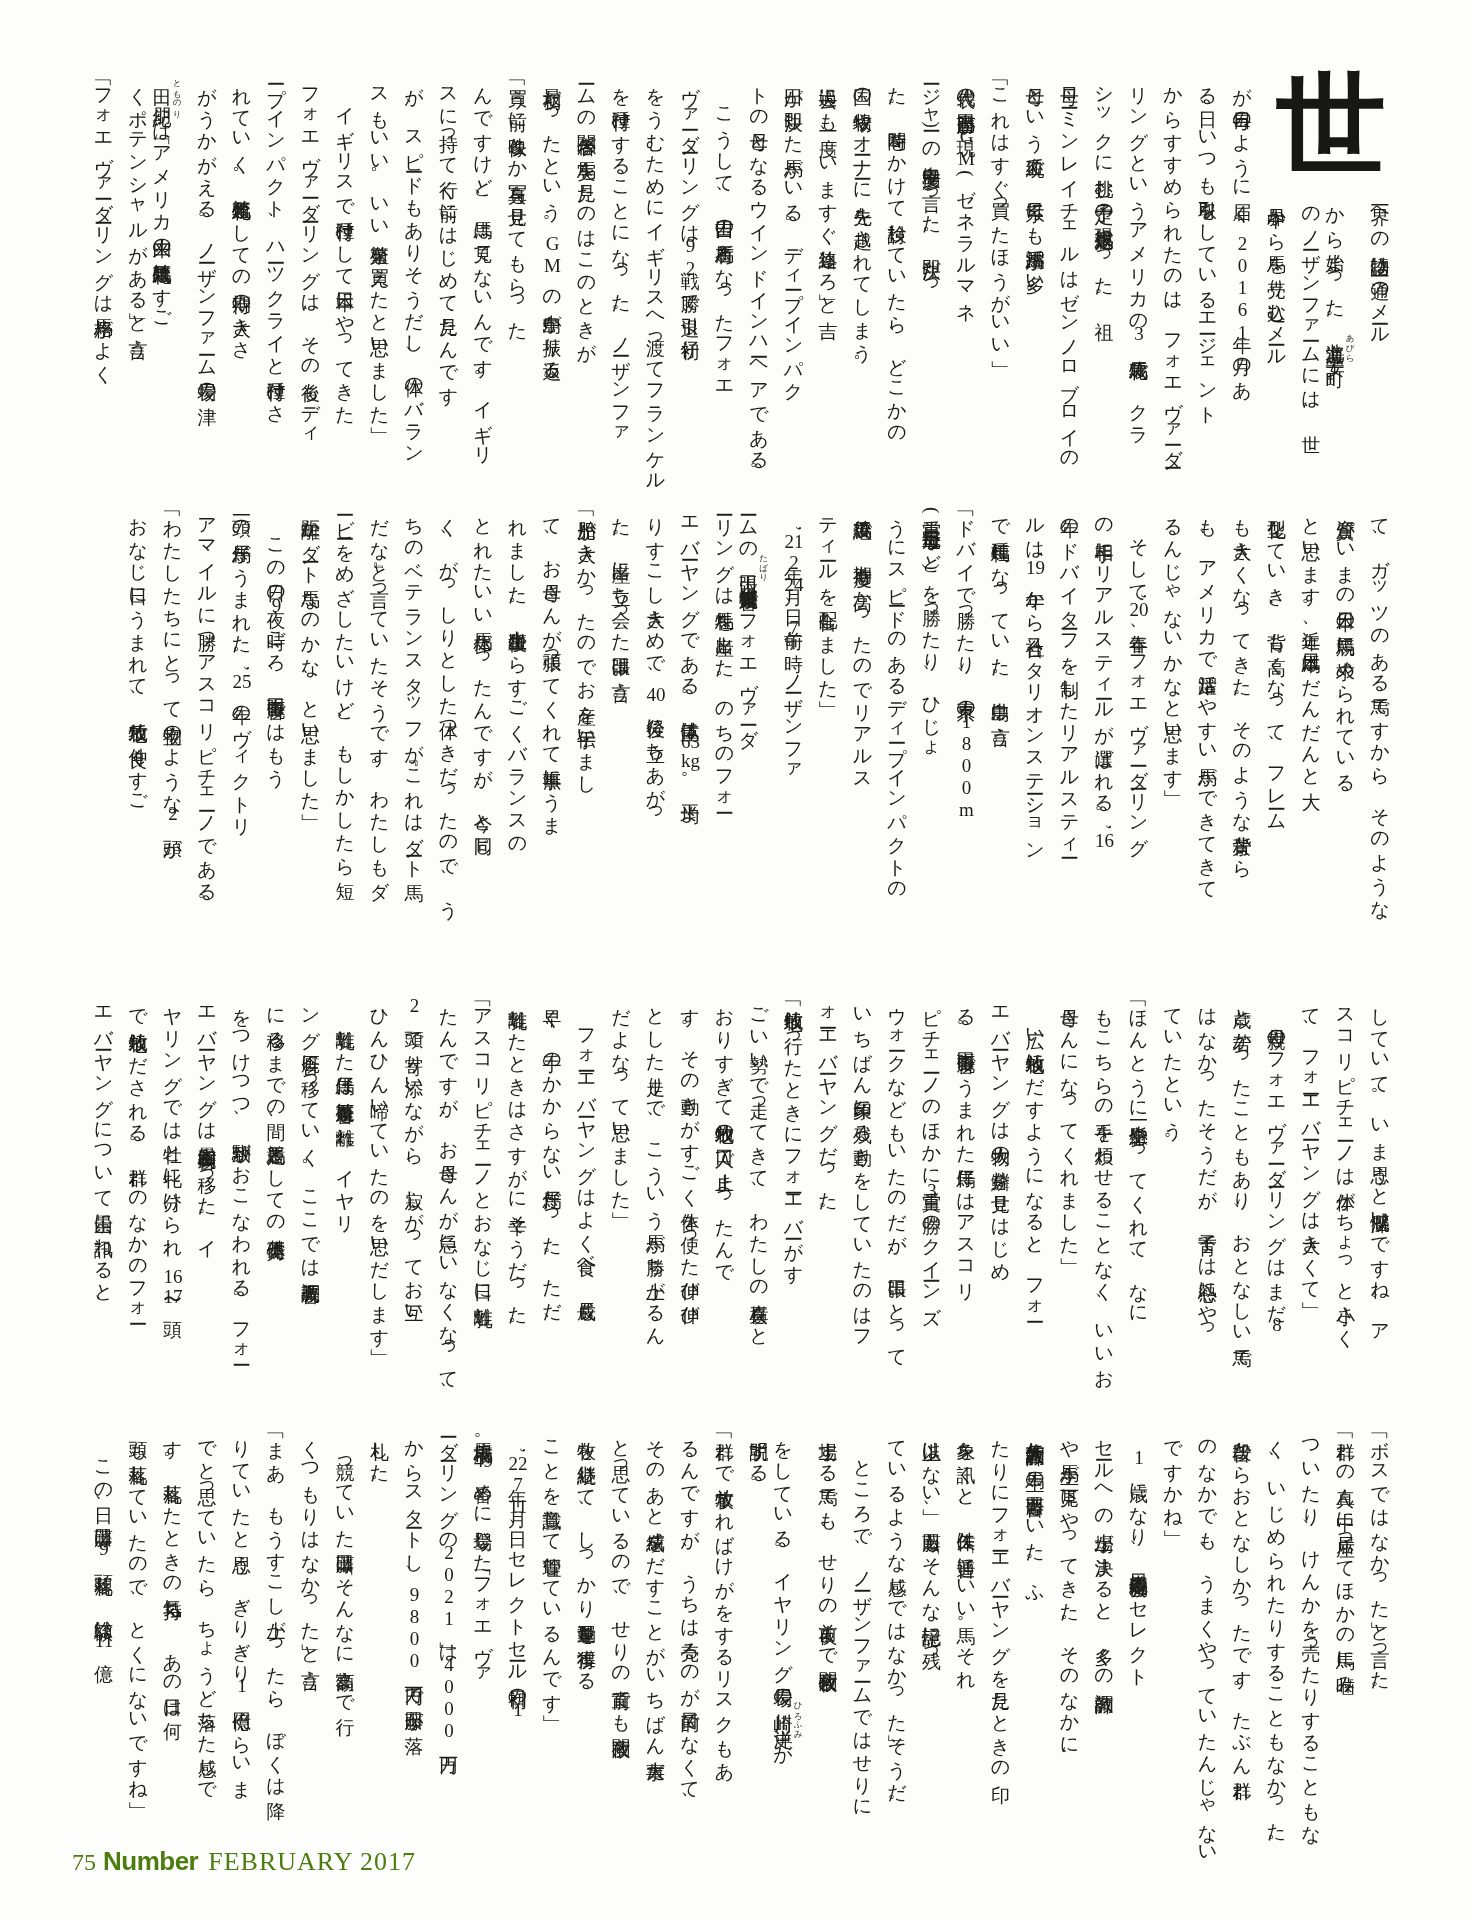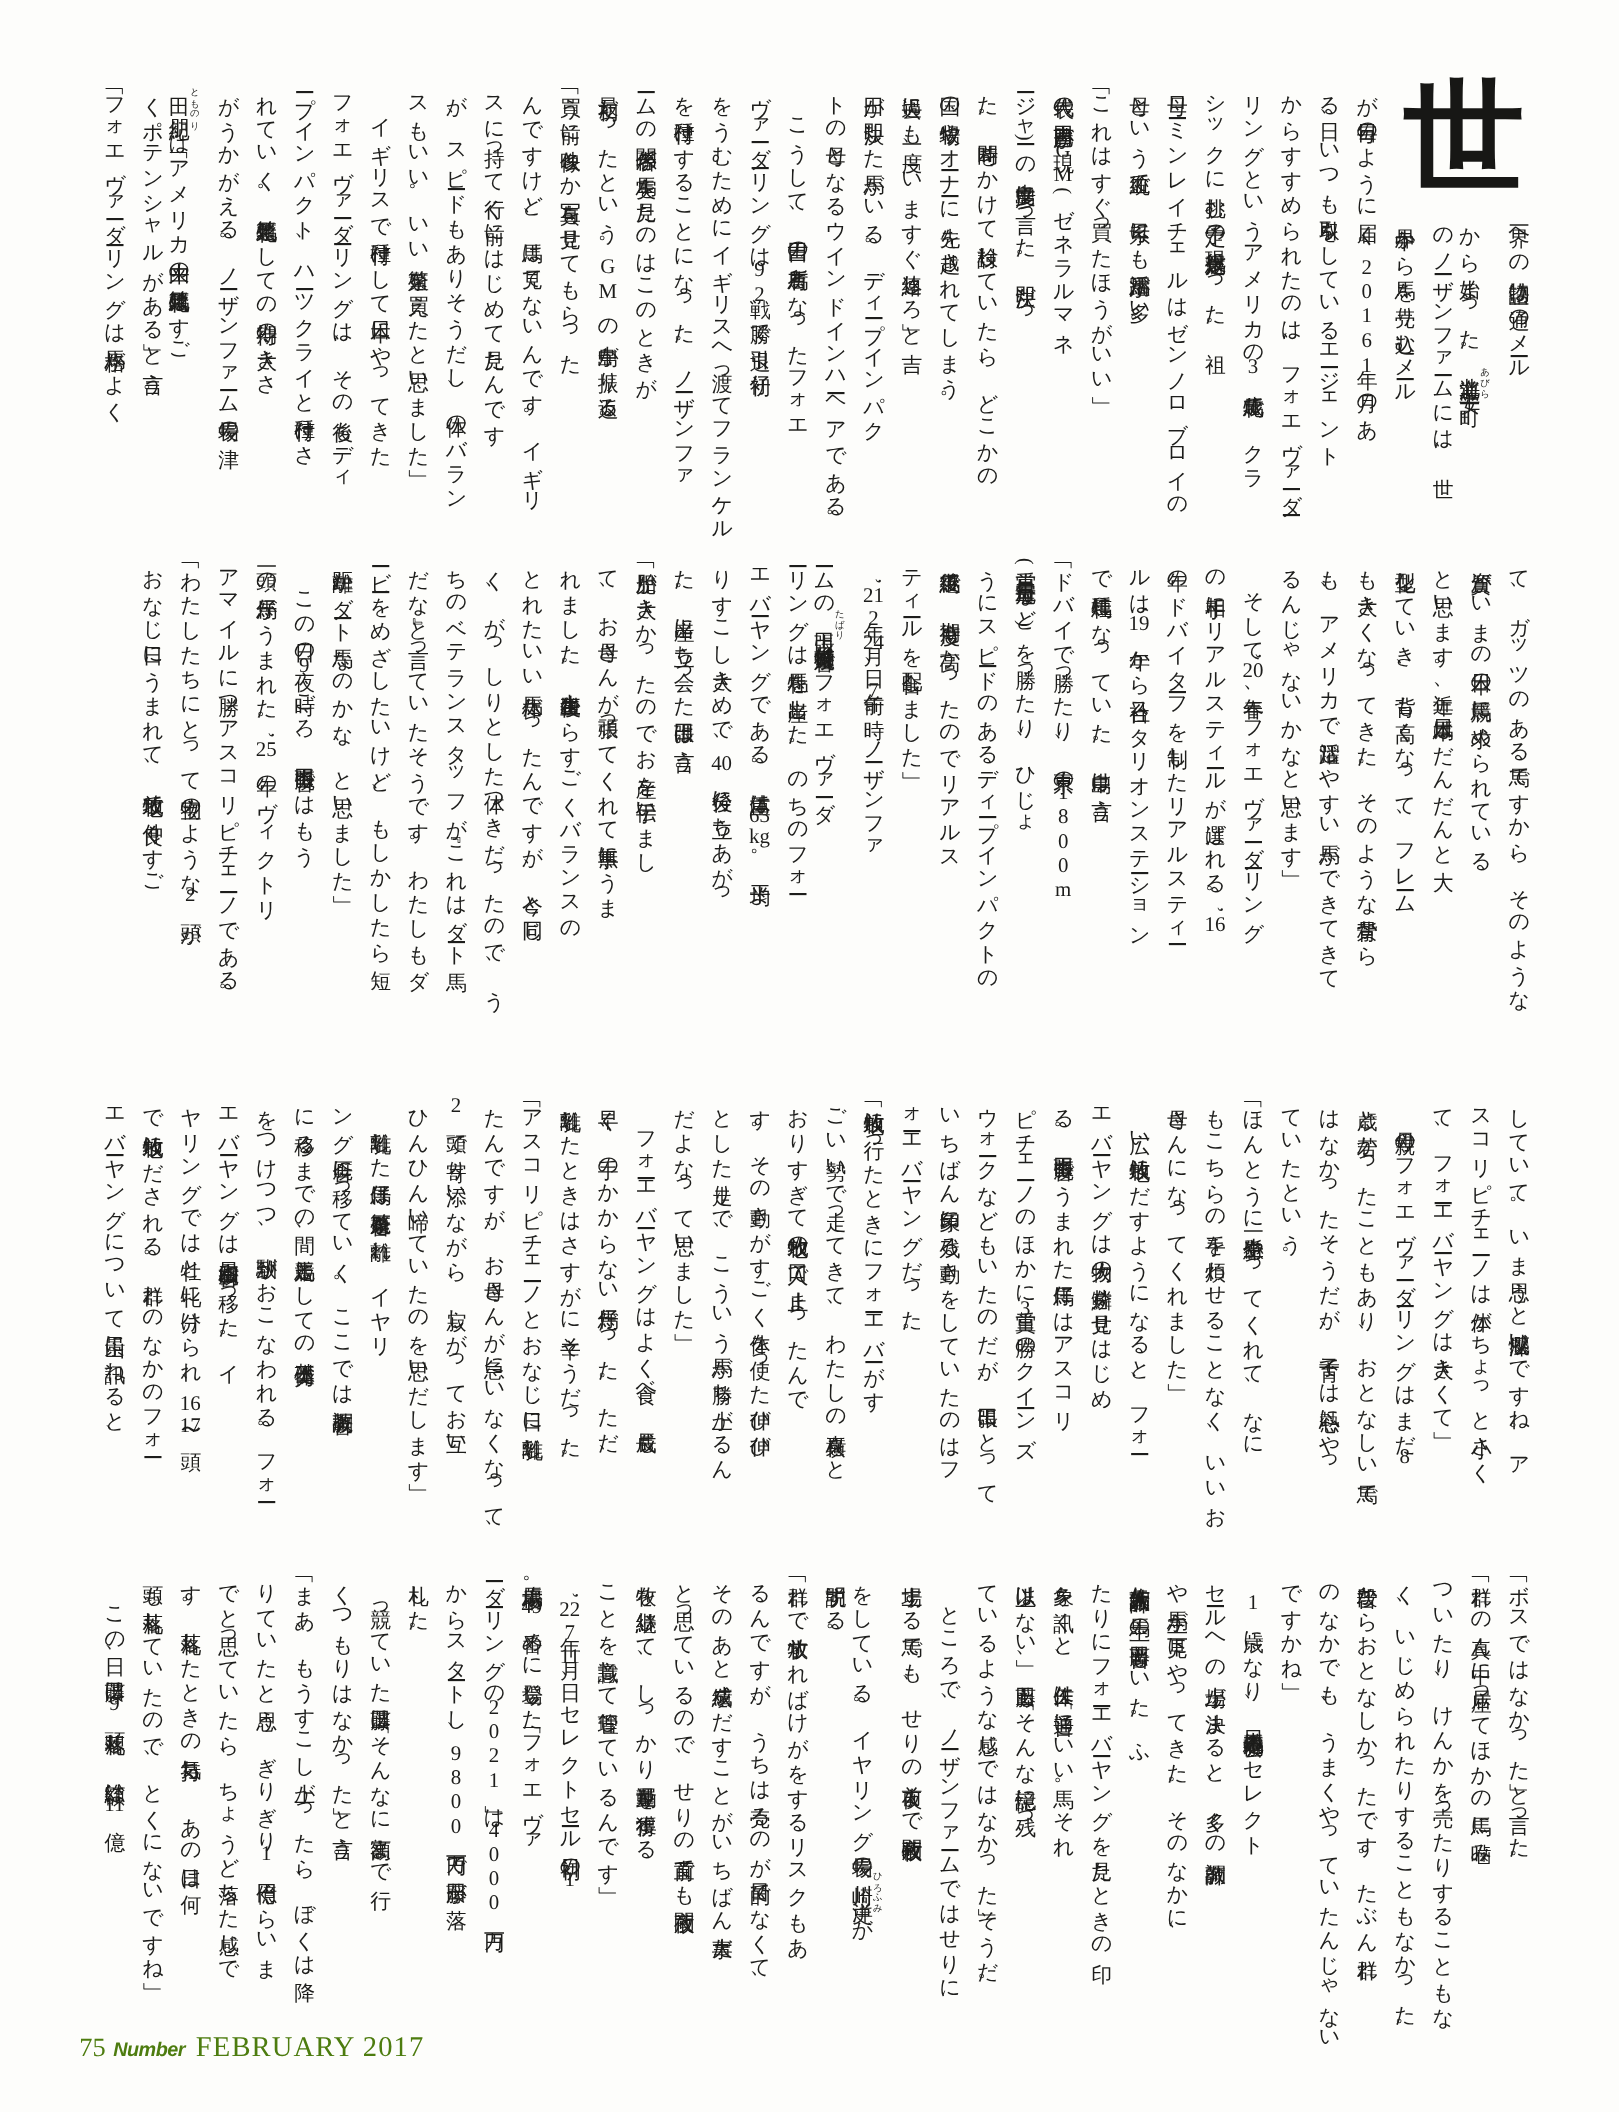--- a/index.html
+++ b/index.html
@@ -71,24 +71,23 @@
     align-items:baseline;
     color:#4d7c0f;
   }
   .footer .pageno{
     font-family:"Liberation Serif","DejaVu Serif",serif;
     font-size:24px;
   }
   .footer .logo{
     font-family:"Liberation Sans","DejaVu Sans",sans-serif;
     font-weight:700;
-    font-size:18px;
+    font-size:26px;
     letter-spacing:-0.5px;
     margin-left:7px;
-    font-style:italic;
   }
   .footer .issue{
     font-family:"Liberation Serif","DejaVu Serif",serif;
     font-size:26px;
     letter-spacing:1px;
     margin-left:10px;
   }
 </style>
 </head>
 <body>

